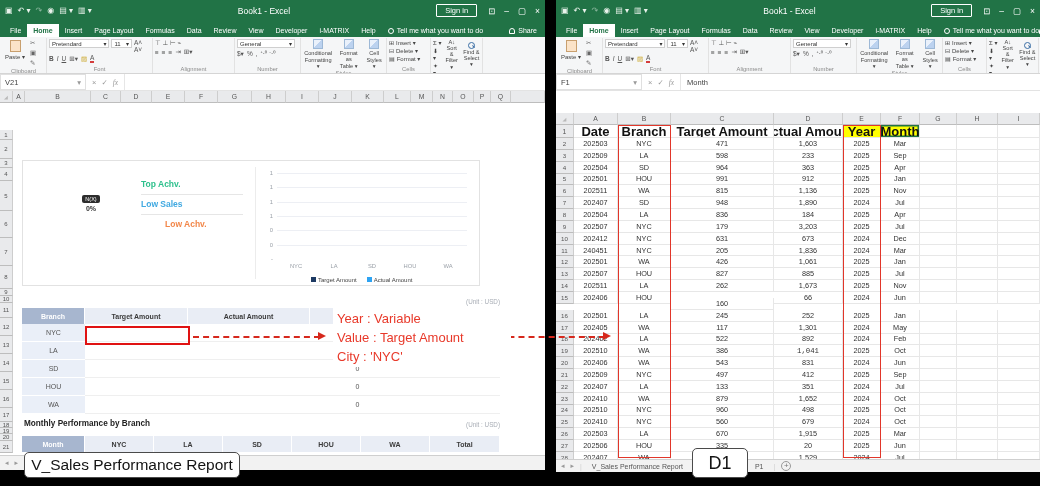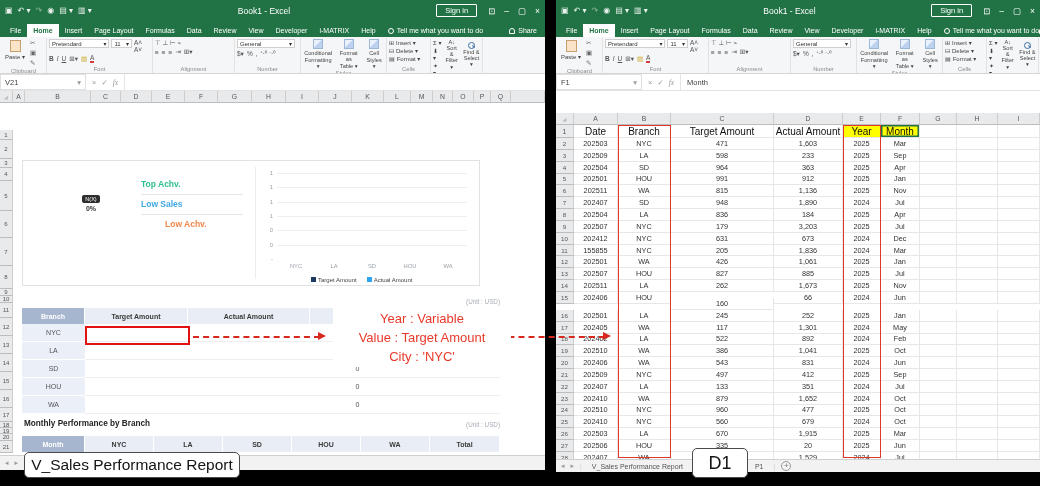--- a/index.html
+++ b/index.html
@@ -52,21 +52,21 @@
   .fbar { height:17px; display:flex; background:#fff; border-bottom:1px solid #e3e3e3; font-size:7.5px; color:#444; }
   .namebox { width:86px; border:1px solid #e0e0e0; display:flex; align-items:center; justify-content:space-between; padding:0 4px; }
   .fbtns { display:flex; align-items:center; gap:5px; padding:0 6px; border-right:1px solid #e6e6e6; color:#9a9a9a; }
   .fx { font-style:italic; font-family:"Liberation Serif",serif; }
   .fval { flex:1; display:flex; align-items:center; padding:0 6px; }
 
   
   .grid-abs { position:absolute; }
   .hcell { background:#e9eaec; border-right:1px solid #cdcdcd; border-bottom:1px solid #bdbdbd; display:flex; align-items:center; justify-content:center; font-size:6.8px; color:#555; flex:0 0 auto; overflow:hidden; }
   .cell { display:flex; align-items:center; justify-content:center; font-size:7.3px; color:#333; border-right:1px solid #e7e7e7; border-bottom:1px solid #e7e7e7; flex:0 0 auto; overflow:hidden; white-space:nowrap; }
-  .hdrbold { font-weight:normal; color:#111; font-size:10px; }
+  .hdrbold { font-weight:bold; color:#111; font-size:13px; }
   .rowflex { display:flex; }
   .redbox { position:absolute; border:1.6px solid #e1362a; z-index:30; pointer-events:none; }
 
   
   .abs { position:absolute; }
   .rpt-title { font-size:12.5px; font-weight:bold; color:#1d1d1d; }
   .panel { border:1px solid #e2e2e2; background:#fff; }
   .kpi-badge { background:#2d2d2d; color:#fff; font-size:5.5px; padding:1px 3px; border-radius:2px; }
   .kpi-val { font-size:7px; color:#333; font-weight:bold; }
   .metric { font-size:8.5px; font-weight:bold; padding:4px 0 5px 0; border-bottom:1px solid #e6e6e6; }
@@ -88,21 +88,21 @@
   .legend { position:absolute; display:flex; gap:10px; font-size:6px; color:#444; align-items:center; }
   .lgsq { width:5px; height:5px; display:inline-block; margin-right:2px; }
 
   
   .tabstrip { position:absolute; left:0; right:0; background:#f2f2f2; border-top:1px solid #cfcfcf; display:flex; align-items:center; font-size:7px; color:#555; gap:6px; padding-left:5px; }
   .stab { padding:1px 4px; white-space:nowrap; }
   .plusbtn { width:10px; height:10px; border:1px solid #9a9a9a; border-radius:50%; display:flex; align-items:center; justify-content:center; font-size:8px; color:#777; line-height:1; }
 
   
   .callout { position:absolute; background:#fff; border:1.8px solid #4a4a4a; border-radius:5px; display:flex; align-items:center; justify-content:center; color:#141414; z-index:60; }
-  .ann-text { position:absolute; background:#fff; z-index:55; font-size:13px; font-weight:500; line-height:19px; padding:1px 4px;text-align:center; }
+  .ann-text { position:absolute; background:#fff; z-index:55; font-size:13px; font-weight:500; line-height:19px; padding:1px 4px; }
   .dash { position:absolute; height:0; border-top:2px dashed #d6281c; z-index:54; }
   .ahead { position:absolute; width:0; height:0; border-top:4px solid transparent; border-bottom:4px solid transparent; border-left:8px solid #d6281c; z-index:54; }
 </style>
 </head>
 <body>
 
 <div class="window" id="win-left">
   <div class="titlebar">
     <div class="qat">
       <span>▣</span>
@@ -751,21 +751,21 @@
         <div class="cell" style="width: 103px; height: 11.85px;">631</div>
         <div class="cell" style="width: 69px; height: 11.85px;">673</div>
         <div class="cell" style="width: 38px; height: 11.85px;">2024</div>
         <div class="cell" style="width: 39px; height: 11.85px;">Dec</div>
         <div class="cell" style="width: 37px; height: 11.85px;"></div>
         <div class="cell" style="width: 41px; height: 11.85px;"></div>
         <div class="cell" style="width: 42px; height: 11.85px;"></div>
       </div>
       <div class="rowflex">
         <div class="hcell" style="width: 18px; height: 11.85px; font-size: 6.2px;">11</div>
-        <div class="cell" style="width: 44px; height: 11.85px;">155855</div>
+        <div class="cell" style="width: 44px; height: 11.85px;">240451</div>
         <div class="cell" style="width: 53px; height: 11.85px;">NYC</div>
         <div class="cell" style="width: 103px; height: 11.85px;">205</div>
         <div class="cell" style="width: 69px; height: 11.85px;">1,836</div>
         <div class="cell" style="width: 38px; height: 11.85px;">2024</div>
         <div class="cell" style="width: 39px; height: 11.85px;">Mar</div>
         <div class="cell" style="width: 37px; height: 11.85px;"></div>
         <div class="cell" style="width: 41px; height: 11.85px;"></div>
         <div class="cell" style="width: 42px; height: 11.85px;"></div>
       </div>
       <div class="rowflex">
@@ -850,21 +850,21 @@
         <div class="cell" style="width: 39px; height: 11.85px;">Feb</div>
         <div class="cell" style="width: 37px; height: 11.85px;"></div>
         <div class="cell" style="width: 41px; height: 11.85px;"></div>
         <div class="cell" style="width: 42px; height: 11.85px;"></div>
       </div>
       <div class="rowflex">
         <div class="hcell" style="width: 18px; height: 11.85px; font-size: 6.2px;">19</div>
         <div class="cell" style="width: 44px; height: 11.85px;">202510</div>
         <div class="cell" style="width: 53px; height: 11.85px;">WA</div>
         <div class="cell" style="width: 103px; height: 11.85px;">386</div>
-        <div class="cell" style="width: 69px; height: 11.85px;">1,041</div>
+        <div class="cell" style="width: 69px; height: 11.85px; font-family: Liberation Mono, monospace;">1,041</div>
         <div class="cell" style="width: 38px; height: 11.85px;">2025</div>
         <div class="cell" style="width: 39px; height: 11.85px;">Oct</div>
         <div class="cell" style="width: 37px; height: 11.85px;"></div>
         <div class="cell" style="width: 41px; height: 11.85px;"></div>
         <div class="cell" style="width: 42px; height: 11.85px;"></div>
       </div>
       <div class="rowflex">
         <div class="hcell" style="width: 18px; height: 11.85px; font-size: 6.2px;">20</div>
         <div class="cell" style="width: 44px; height: 11.85px;">202406</div>
         <div class="cell" style="width: 53px; height: 11.85px;">WA</div>
@@ -910,21 +910,21 @@
         <div class="cell" style="width: 39px; height: 11.85px;">Oct</div>
         <div class="cell" style="width: 37px; height: 11.85px;"></div>
         <div class="cell" style="width: 41px; height: 11.85px;"></div>
         <div class="cell" style="width: 42px; height: 11.85px;"></div>
       </div>
       <div class="rowflex">
         <div class="hcell" style="width: 18px; height: 11.85px; font-size: 6.2px;">24</div>
         <div class="cell" style="width: 44px; height: 11.85px;">202510</div>
         <div class="cell" style="width: 53px; height: 11.85px;">NYC</div>
         <div class="cell" style="width: 103px; height: 11.85px;">960</div>
-        <div class="cell" style="width: 69px; height: 11.85px;">477</div>
+        <div class="cell" style="width: 69px; height: 11.85px;">498</div>
         <div class="cell" style="width: 38px; height: 11.85px;">2025</div>
         <div class="cell" style="width: 39px; height: 11.85px;">Oct</div>
         <div class="cell" style="width: 37px; height: 11.85px;"></div>
         <div class="cell" style="width: 41px; height: 11.85px;"></div>
         <div class="cell" style="width: 42px; height: 11.85px;"></div>
       </div>
       <div class="rowflex">
         <div class="hcell" style="width: 18px; height: 11.85px; font-size: 6.2px;">25</div>
         <div class="cell" style="width: 44px; height: 11.85px;">202410</div>
         <div class="cell" style="width: 53px; height: 11.85px;">NYC</div>

